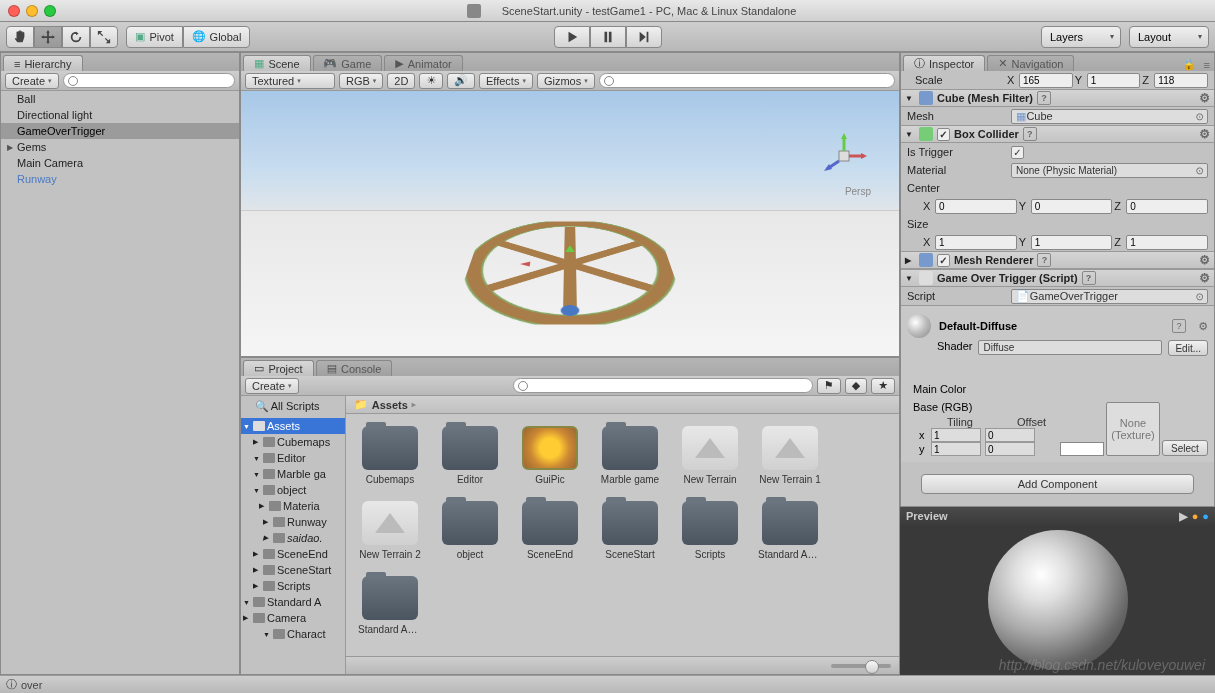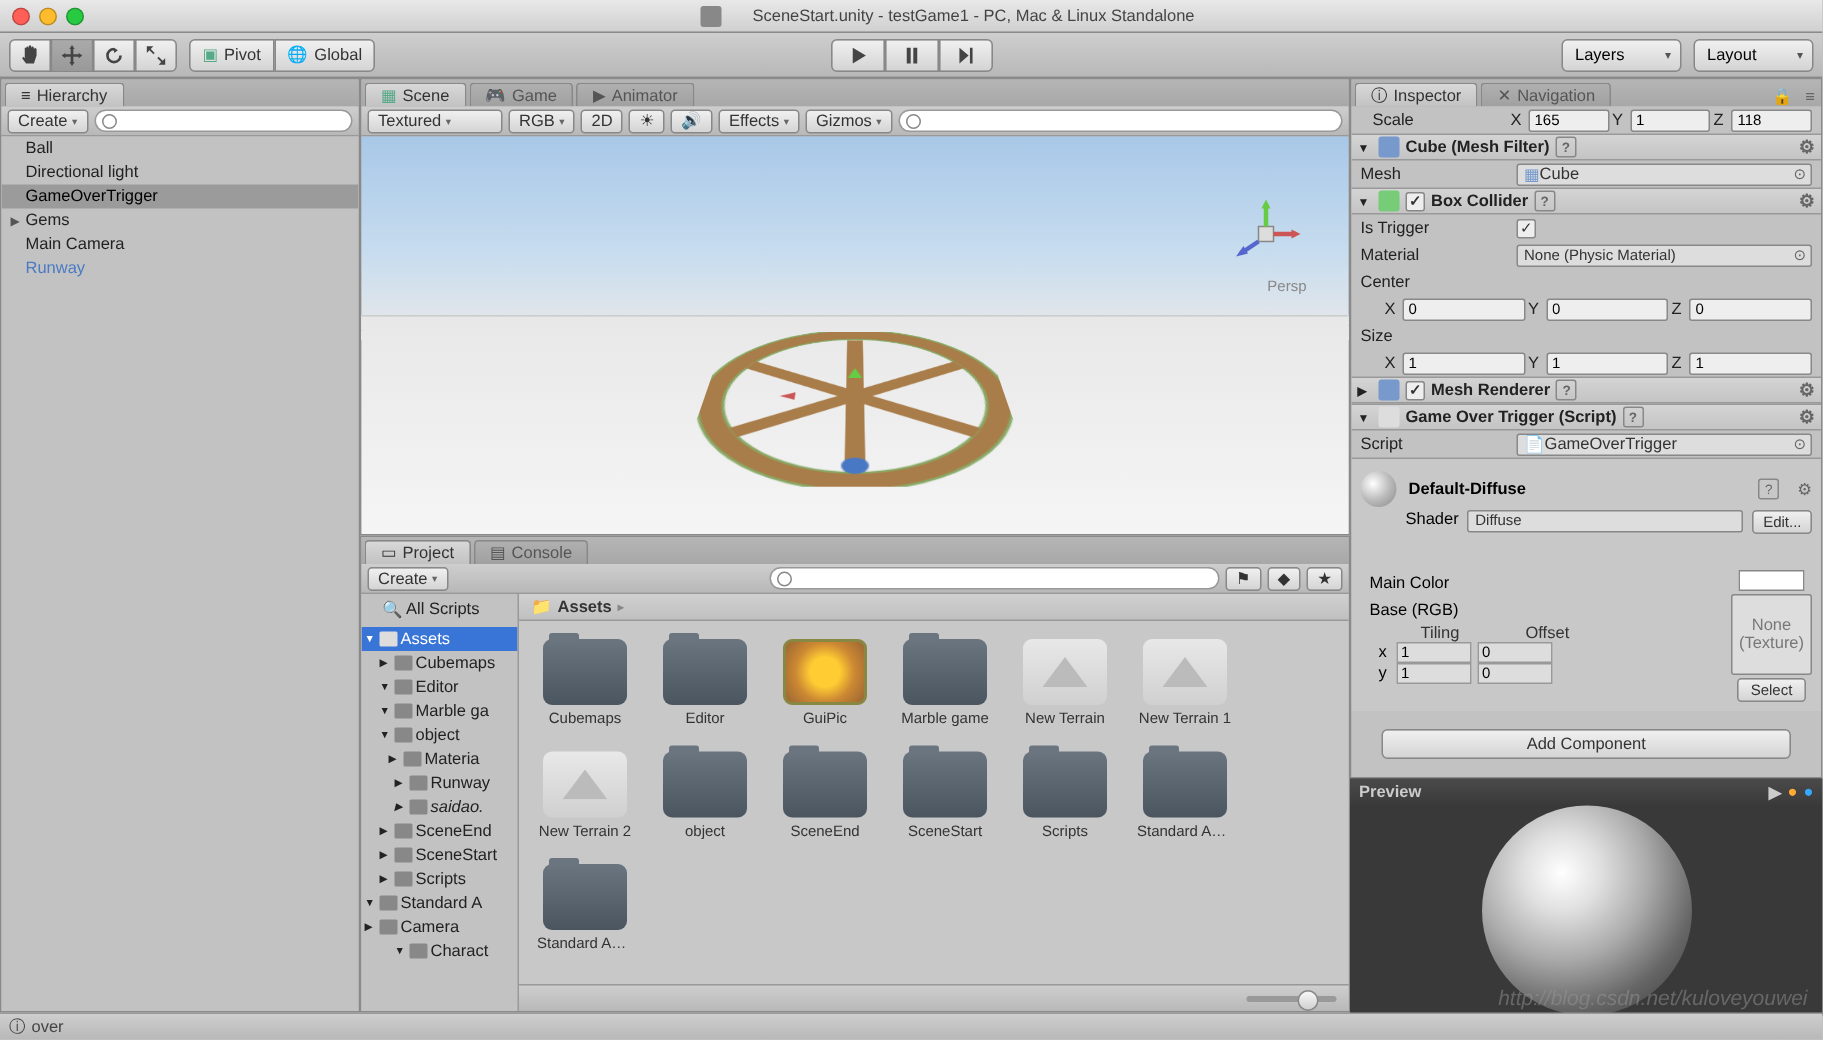--- a/index.html
+++ b/index.html
@@ -613,21 +613,21 @@
                     <input style="width: 50px; height: 14px; background: rgb(221, 221, 221); border: 1px solid rgb(153, 153, 153); font-size: 10px; padding: 0px 2px;" value="1">
                     <input style="width: 50px; height: 14px; background: rgb(221, 221, 221); border: 1px solid rgb(153, 153, 153); font-size: 10px; padding: 0px 2px;" value="0">
                   </div>
                 <div style="display:flex;gap:4px;align-items:center">
                     <span style="width:8px">y</span>
                     <input style="width: 50px; height: 14px; background: rgb(221, 221, 221); border: 1px solid rgb(153, 153, 153); font-size: 10px; padding: 0px 2px;" value="1">
                     <input style="width: 50px; height: 14px; background: rgb(221, 221, 221); border: 1px solid rgb(153, 153, 153); font-size: 10px; padding: 0px 2px;" value="0">
                   </div>
               </div>
             </div>
-            <div style="display:flex;flex-direction:column;align-items:center;gap:2px">
+            <div style="display:flex;flex-direction:row;align-items:flex-end;gap:2px">
               <div style="width:44px;height:14px;background:#fff;border:1px solid #888"></div>
               <div class="tex-slot">
                   <span>None</span>
                   <span>(Texture)</span>
                 </div>
               <div class="mini-btn" style="width:46px;justify-content:center">Select</div>
             </div>
           </div>
         </div>
 

